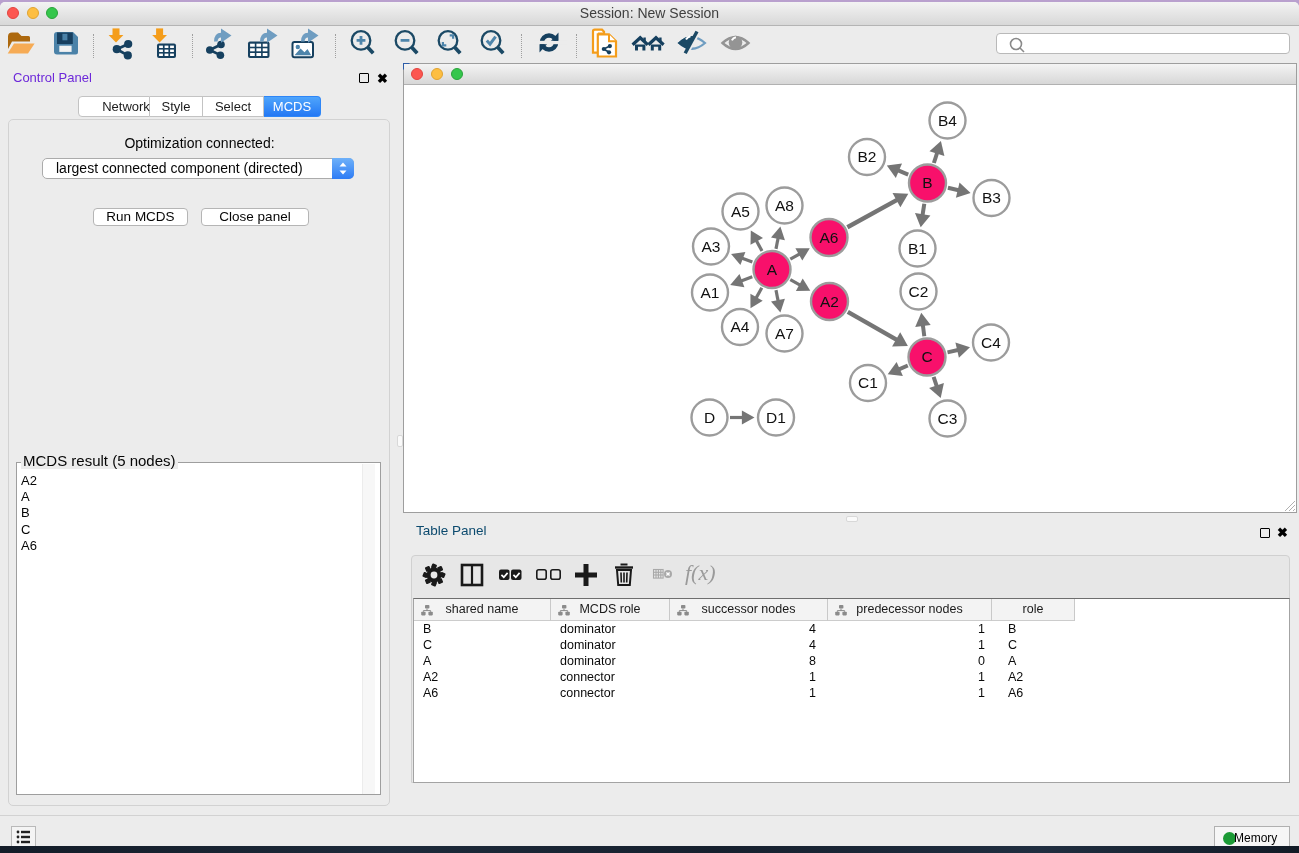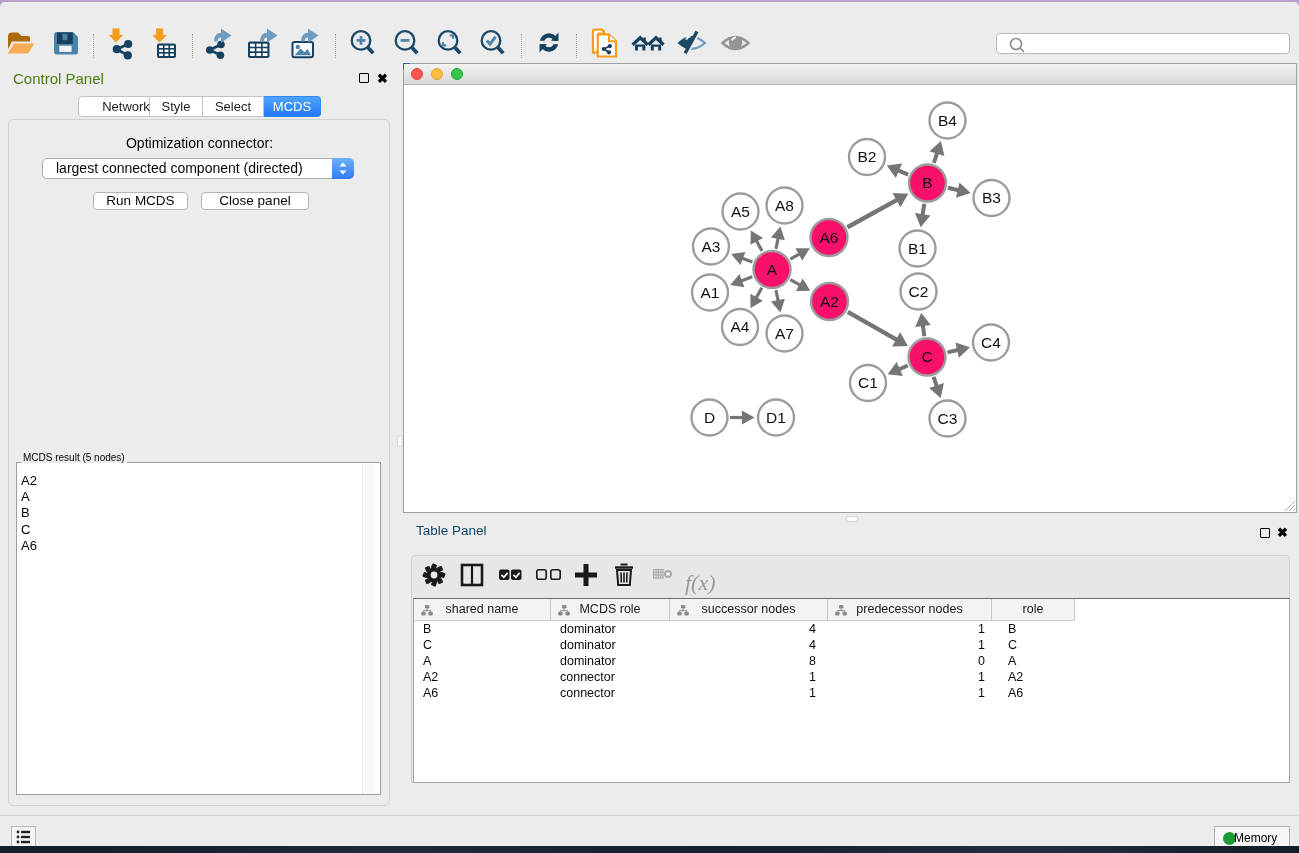--- a/index.html
+++ b/index.html
@@ -11,35 +11,35 @@
 .tl{position:absolute;width:12px;height:12px;border-radius:50%;}
 #titlebar .t1{left:7px;top:5px;background:#fc5650;border:1px solid #e2443f;}
 #titlebar .t2{left:27px;top:5px;background:#fdbe41;border:1px solid #e0a331;}
 #titlebar .t3{left:46px;top:5px;background:#35c64c;border:1px solid #2aa33b;}
 #titletext{position:absolute;top:3px;width:100%;text-align:center;font-size:14px;color:#404040;}
 #toolbar{position:absolute;left:0;top:24px;width:1299px;height:38px;}
 .tsep{position:absolute;top:8px;height:24px;width:0;border-left:1px dotted #9f9f9f;}
 .ticon{position:absolute;}
 #search{position:absolute;left:996px;top:7px;width:294px;height:21px;background:#fff;border:1px solid #b9b9b9;border-radius:4px;}
 #cpanel{position:absolute;left:0;top:60px;width:399px;height:756px;}
-#cptitle{position:absolute;left:13px;top:8px;font-size:15px;color:#4d7c0f;}
+#cptitle{position:absolute;left:13px;top:8px;font-size:13px;color:#6d28d9;}
 #cpfloat{position:absolute;left:359px;top:11px;width:10px;height:10px;border:1.5px solid #000;border-radius:1px;}
 #cpclose{position:absolute;left:377px;top:9px;font-size:13px;font-weight:bold;color:#000;}
 #cpinner{position:absolute;left:8px;top:57px;width:382px;height:687px;border:1px solid #d2d2d2;border-radius:5px;}
 #cptabs{position:absolute;left:78px;top:34px;height:21px;display:flex;font-size:13px;}
 #cptabs .tab{border:1px solid #c3c3c3;border-left:none;background:#fff;color:#1c1c1c;display:flex;align-items:center;justify-content:center;}
 #cptabs .tab:first-child{border-left:1px solid #c3c3c3;border-radius:4px 0 0 4px;padding-left:24px;}
 #cptabs .tab.sel{background:linear-gradient(#4fa5fc,#2478f4);border-color:#2e86f7;color:#fff;border-radius:0 4px 4px 0;}
 #optlabel{position:absolute;left:0;top:73px;width:399px;text-align:center;font-size:14px;color:#060606;}
 #combo{position:absolute;left:42px;top:96px;width:312px;height:21px;background:#fff;border:1px solid #ababab;border-radius:5px;font-size:14px;color:#060606;line-height:19px;padding-left:13px;}
 #combostep{position:absolute;right:-1px;top:-1px;width:22px;height:21px;border-radius:0 5px 5px 0;background:linear-gradient(#6eb1f9,#2e7cf5);}
-.btn{position:absolute;height:18px;background:#fff;border:1px solid #b5b5b5;border-radius:4px;font-size:13.5px;color:#060606;text-align:center;line-height:16px;}
+.btn{position:absolute;height:18px;background:#fff;border:1px solid #b5b5b5;border-radius:4px;font-size:13.5px;color:#060606;text-align:center;line-height:16px;margin-top:16px;}
 #fieldset{position:absolute;left:16px;top:400px;width:365px;height:333px;border:1px solid #9e9e9e;background:#fff;}
 #fsscroll{position:absolute;left:345px;top:1px;width:13px;height:330px;background:#f7f7f7;border-left:1px solid #ececec;}
-#fslegend{position:absolute;left:21px;top:390px;font-size:10px;color:#060606;background:#ececec;padding:0 2px;}
+#fslegend{position:absolute;left:21px;top:390px;font-size:15px;color:#060606;background:#ececec;padding:0 2px;}
 #fslist{position:absolute;left:21px;top:411px;width:330px;font-size:13px;color:#060606;line-height:16.2px;}
 #netwin{position:absolute;left:403px;top:61px;width:894px;height:450px;background:#fff;border:1px solid #9e9e9e;}
 #nettitle{position:absolute;left:0;top:0;width:100%;height:21px;background:linear-gradient(#f4f4f4,#d7d7d7);border-bottom:1px solid #b1b1b1;}
 #nettitle .t1{left:7px;top:4px;background:#fc5650;border:1px solid #e2443f;}
 #nettitle .t2{left:27px;top:4px;background:#fdbe41;border:1px solid #e0a331;}
 #nettitle .t3{left:47px;top:4px;background:#35c64c;border:1px solid #2aa33b;}
 #nettext{position:absolute;top:3px;width:100%;text-align:center;font-size:13px;color:#2d2d2d;}
 #graph{position:absolute;left:0;top:23px;}
 #grip{position:absolute;right:1px;bottom:1px;}
 #splitv{position:absolute;left:397px;top:433px;width:6px;height:12px;background:#fafafa;border:1px solid #d8d8d8;border-radius:2px;}
@@ -60,20 +60,26 @@
 #tptabs .tab.sel{background:linear-gradient(#4fa5fc,#2478f4);border-color:#2e86f7;color:#fff;border-radius:4px 0 0 4px;}
 #tptabs .tab.last{border-radius:0 4px 4px 0;}
 #statusbar{position:absolute;left:0;top:813px;width:1299px;height:31px;background:#ececec;border-top:1px solid #d2d2d2;}
 #sbbtn{position:absolute;left:11px;top:10px;width:25px;height:22px;background:#f4f4f4;border:1px solid #b9b9b9;}
 #membtn{position:absolute;left:1214px;top:10px;width:76px;height:22px;background:#f6f6f6;border:1px solid #b0b0b0;font-size:12px;color:#000;}
 #memdot{position:absolute;left:8px;top:5px;width:13px;height:13px;border-radius:50%;background:#1b9a35;}
 </style>
 </head>
 <body>
 <div id="app">
+  <div id="titlebar">
+    <div class="tl t1"></div>
+      <div class="tl t2"></div>
+      <div class="tl t3"></div>
+    <div id="titletext">Session: New Session</div>
+  </div>
   <div id="toolbar">
       <div class="tsep" style="left:93px;"></div>
 <div class="tsep" style="left:192px;"></div>
 <div class="tsep" style="left:335px;"></div>
 <div class="tsep" style="left:521px;"></div>
 <div class="tsep" style="left:576px;"></div>
 <div class="ticon" style="left:3px;top:2px;"><svg width="34" height="32" viewBox="0 0 34 32">
           <path d="M5 21 V8.6 q0-4 4-4 h6 l3.5 3.5 h7 q1.5 0 1.5 1.5 v4 h-18 z" fill="#ad690f"></path>
           <path d="M4.7 25.4 L11 15.4 H31.6 L25 25.4 z" fill="#f6ab55"></path>
         </svg></div>
@@ -225,21 +231,21 @@
     <div id="cptitle">Control Panel</div>
     <div id="cpfloat"></div>
     <div id="cpclose">✖</div>
     <div id="cpinner"></div>
     <div id="cptabs">
       <div class="tab" style="width:72px;">Network</div>
       <div class="tab" style="width:53px;">Style</div>
       <div class="tab" style="width:61px;">Select</div>
       <div class="tab sel" style="width:57px;">MCDS</div>
     </div>
-    <div id="optlabel">Optimization connector:</div>
+    <div id="optlabel">Optimization connected:</div>
     <div id="combo">largest connected component (directed)
       <div id="combostep"><svg width="22" height="21">
             <path d="M11 4.5 L14.5 8.5 L7.5 8.5 Z" fill="#fff"></path>
             <path d="M11 16.5 L14.5 12.5 L7.5 12.5 Z" fill="#fff"></path>
           </svg></div>
     </div>
     <div class="btn" style="left:93px;top:130px;width:95px;">Run MCDS</div>
     <div class="btn" style="left:201px;top:130px;width:108px;">Close panel</div>
     <div id="fieldset">
         <div id="fsscroll"></div>
@@ -399,21 +405,21 @@
             <rect x="4.5" y="6.5" width="9.6" height="8.6"></rect>
             <line x1="4.5" y1="9.3" x2="14.1" y2="9.3"></line>
             <line x1="4.5" y1="12" x2="14.1" y2="12"></line>
             <line x1="7" y1="6.5" x2="7" y2="15.1"></line>
             <line x1="9.4" y1="6.5" x2="9.4" y2="15.1"></line>
             <line x1="11.8" y1="6.5" x2="11.8" y2="15.1"></line>
           </g>
           <circle cx="19" cy="11" r="4" fill="#a9a9a9"></circle>
           <path d="M17.4 9.4 l3.2 3.2 M20.6 9.4 l-3.2 3.2" stroke="#fff" stroke-width="1.4"></path>
         </svg></div>
-<div style="position:absolute;left:286px;top:46px;font-family:'Liberation Serif',serif;font-style:italic;font-size:22px;color:#9a9a9a;margin-top:10px;">f(x)</div>
+<div style="position:absolute;left:286px;top:46px;font-family:'Liberation Serif',serif;font-style:italic;font-size:22px;color:#9a9a9a;">f(x)</div>
     <div id="tptable">
       <div id="thead">
           <div class="th" style="left:0px;width:137px;"><svg width="12" height="11" viewBox="0 0 12 11" style="vertical-align:-1px;">
               <g fill="#8b8b8b">
                 <rect x="4" y="0" width="4.4" height="3.6" rx="0.8"></rect>
                 <rect x="0.2" y="6.8" width="4.4" height="3.6" rx="0.8"></rect>
                 <rect x="7.4" y="6.8" width="4.4" height="3.6" rx="0.8"></rect>
                 <path d="M6 3.6 v2 M2.4 6.8 v-1.2 h7.2 v1.2" stroke="#8b8b8b" fill="none" stroke-width="1"></path>
               </g>
             </svg>shared name</div>

